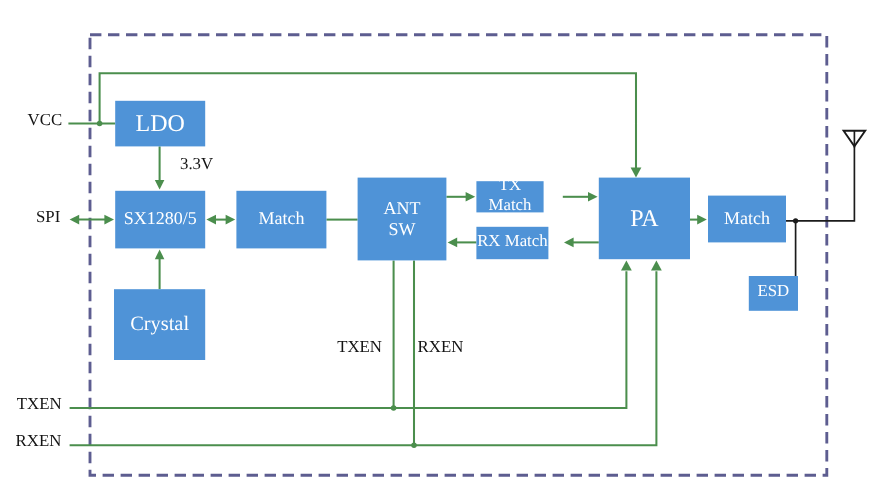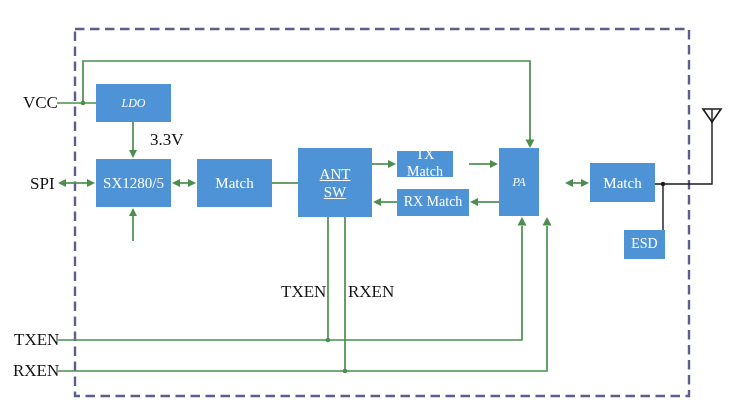--- a/index.html
+++ b/index.html
@@ -7,26 +7,26 @@
     position:relative;width:731px;height:416px;background:#ffffff;
     font-family:"Liberation Serif",serif;overflow:hidden;
   }
   .wires{position:absolute;left:0;top:0;width:731px;height:416px;}
   .block{
     position:absolute;background:#4f93d7;color:#ffffff;
     display:flex;align-items:center;justify-content:center;
     text-align:center;font-size:15px;line-height:1.2;
   }
   .block .lbl{display:block;}
-  .blk-lg{font-size:12px;font-style:italic;}
+  .blk-lg{font-size:20px;}
   .blk-xl{font-size:17px;}
   .blk-sm{font-size:14px;}
-  .wrapped{width:36px;text-decoration:underline;}
+  .wrapped{width:36px;}
   .sig{
-    position:absolute;font-size:17px;color:#141414;
+    position:absolute;font-size:14px;color:#141414;
     white-space:nowrap;line-height:1;
   }
 </style>
 </head>
 <body>
 
 <div class="stage">
 
   <svg class="wires" viewBox="0 0 731 416">
 
@@ -88,38 +88,41 @@
   </svg>
 
   <div class="block blk-lg" style="left:96px;top:84px;width:75px;height:38px">
     <span class="lbl">LDO</span>
   </div>
 
   <div class="block" style="left:96px;top:159px;width:75px;height:48px">
     <span class="lbl">SX1280/5</span>
   </div>
 
+  <div class="block blk-xl" style="left:95px;top:241px;width:76px;height:59px">
+    <span class="lbl">Crystal</span>
+  </div>
 
   <div class="block" style="left:197px;top:159px;width:75px;height:48px">
     <span class="lbl">Match</span>
   </div>
 
   <div class="block" style="left:298px;top:148px;width:74px;height:69px">
     <span class="lbl wrapped">ANT SW</span>
   </div>
 
   <div class="block blk-sm" style="left:397px;top:151px;width:56px;height:26px">
     <span class="lbl">TX Match</span>
   </div>
 
-  <div class="block blk-sm" style="left:397px;top:189px;width:72px;height:27px">
+  <div class="block blk-sm" style="left:397px;top:189px;width:60px;height:27px">
     <span class="lbl">RX Match</span>
   </div>
 
-  <div class="block blk-lg" style="left:499px;top:148px;width:40px;height:68px">
+  <div class="block blk-lg" style="left:499px;top:148px;width:76px;height:68px">
     <span class="lbl">PA</span>
   </div>
 
   <div class="block" style="left:590px;top:163px;width:65px;height:39px">
     <span class="lbl">Match</span>
   </div>
 
   <div class="block blk-sm" style="left:624px;top:230px;width:41px;height:29px">
     <span class="lbl">ESD</span>
   </div>

